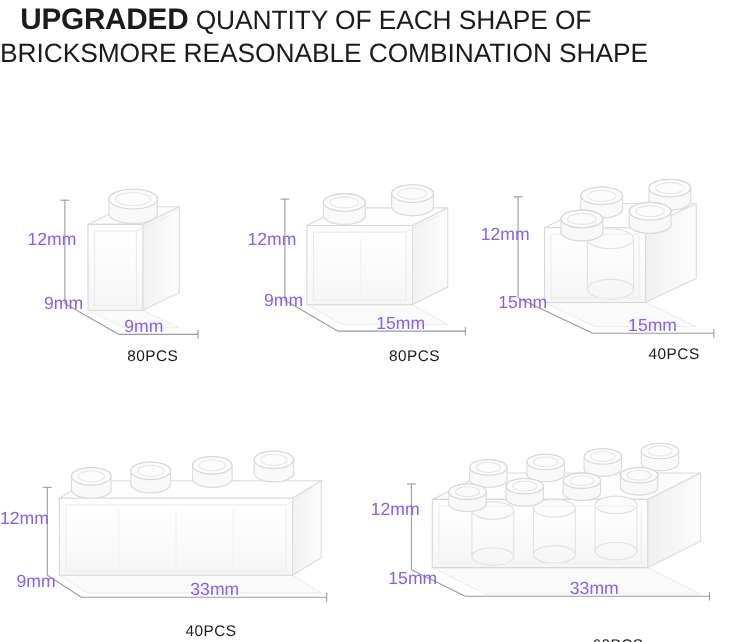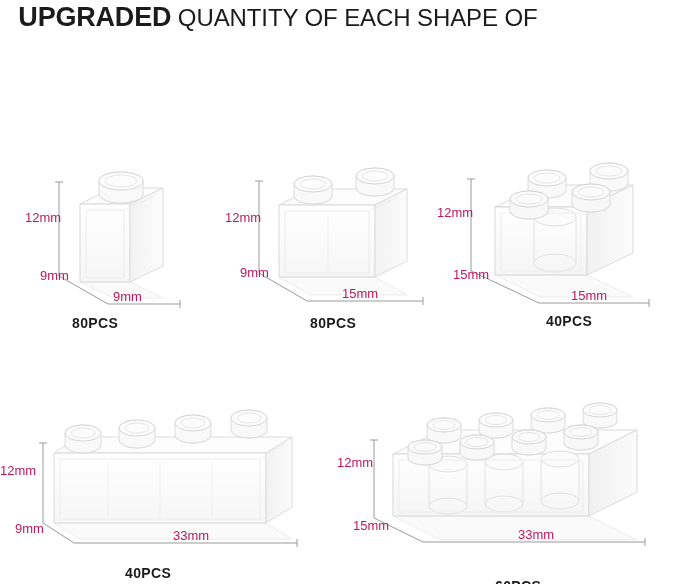--- a/index.html
+++ b/index.html
@@ -46,49 +46,50 @@
     position: absolute;
   }
   .stage {
     position: absolute;
     left: 0;
     top: 0;
   }
   .qty-label {
     position: absolute;
     font-size: 14px;
-    font-weight: bold;
+    font-weight: normal;
     letter-spacing: 0.4px;
     white-space: nowrap;
-    text-align: left;
+    text-align: right;
   }
   .dim-label {
     position: absolute;
-    font-size: 13px;
+    font-size: 16px;
     white-space: nowrap;
-    color: #be185d;
+    color: #8b5cf6;
   }
 
   svg { display: block; overflow: visible; }
 
   .dimline {
     stroke: #9a9a9a;
     stroke-width: 1;
     fill: none;
   }
   .dimtick {
     stroke: #9a9a9a;
     stroke-width: 1;
   }
 </style>
 </head>
 <body>
 
 <div id="title-block">
   <span class="title-line"><span class="title-strong">UPGRADED</span><span class="title-normal"> QUANTITY OF EACH SHAPE OF</span></span>
+  <span class="title-line title-normal">BRICKSMORE REASONABLE COMBINATION SHAPE</span>
 </div>
 
 <div class="brick-cell" style="left:28px; top:170px; width:190px; height:170px;">
   <svg class="stage" width="190" height="140" viewBox="0 0 190 140">
     <defs>
       <linearGradient id="g-front-a" x1="0" y1="0" x2="0" y2="1">
         <stop offset="0%" stop-color="#ffffff"></stop>
           <stop offset="100%" stop-color="#f6f6f6"></stop>
       </linearGradient>
       <linearGradient id="g-side-a" x1="0" y1="0" x2="1" y2="0">

